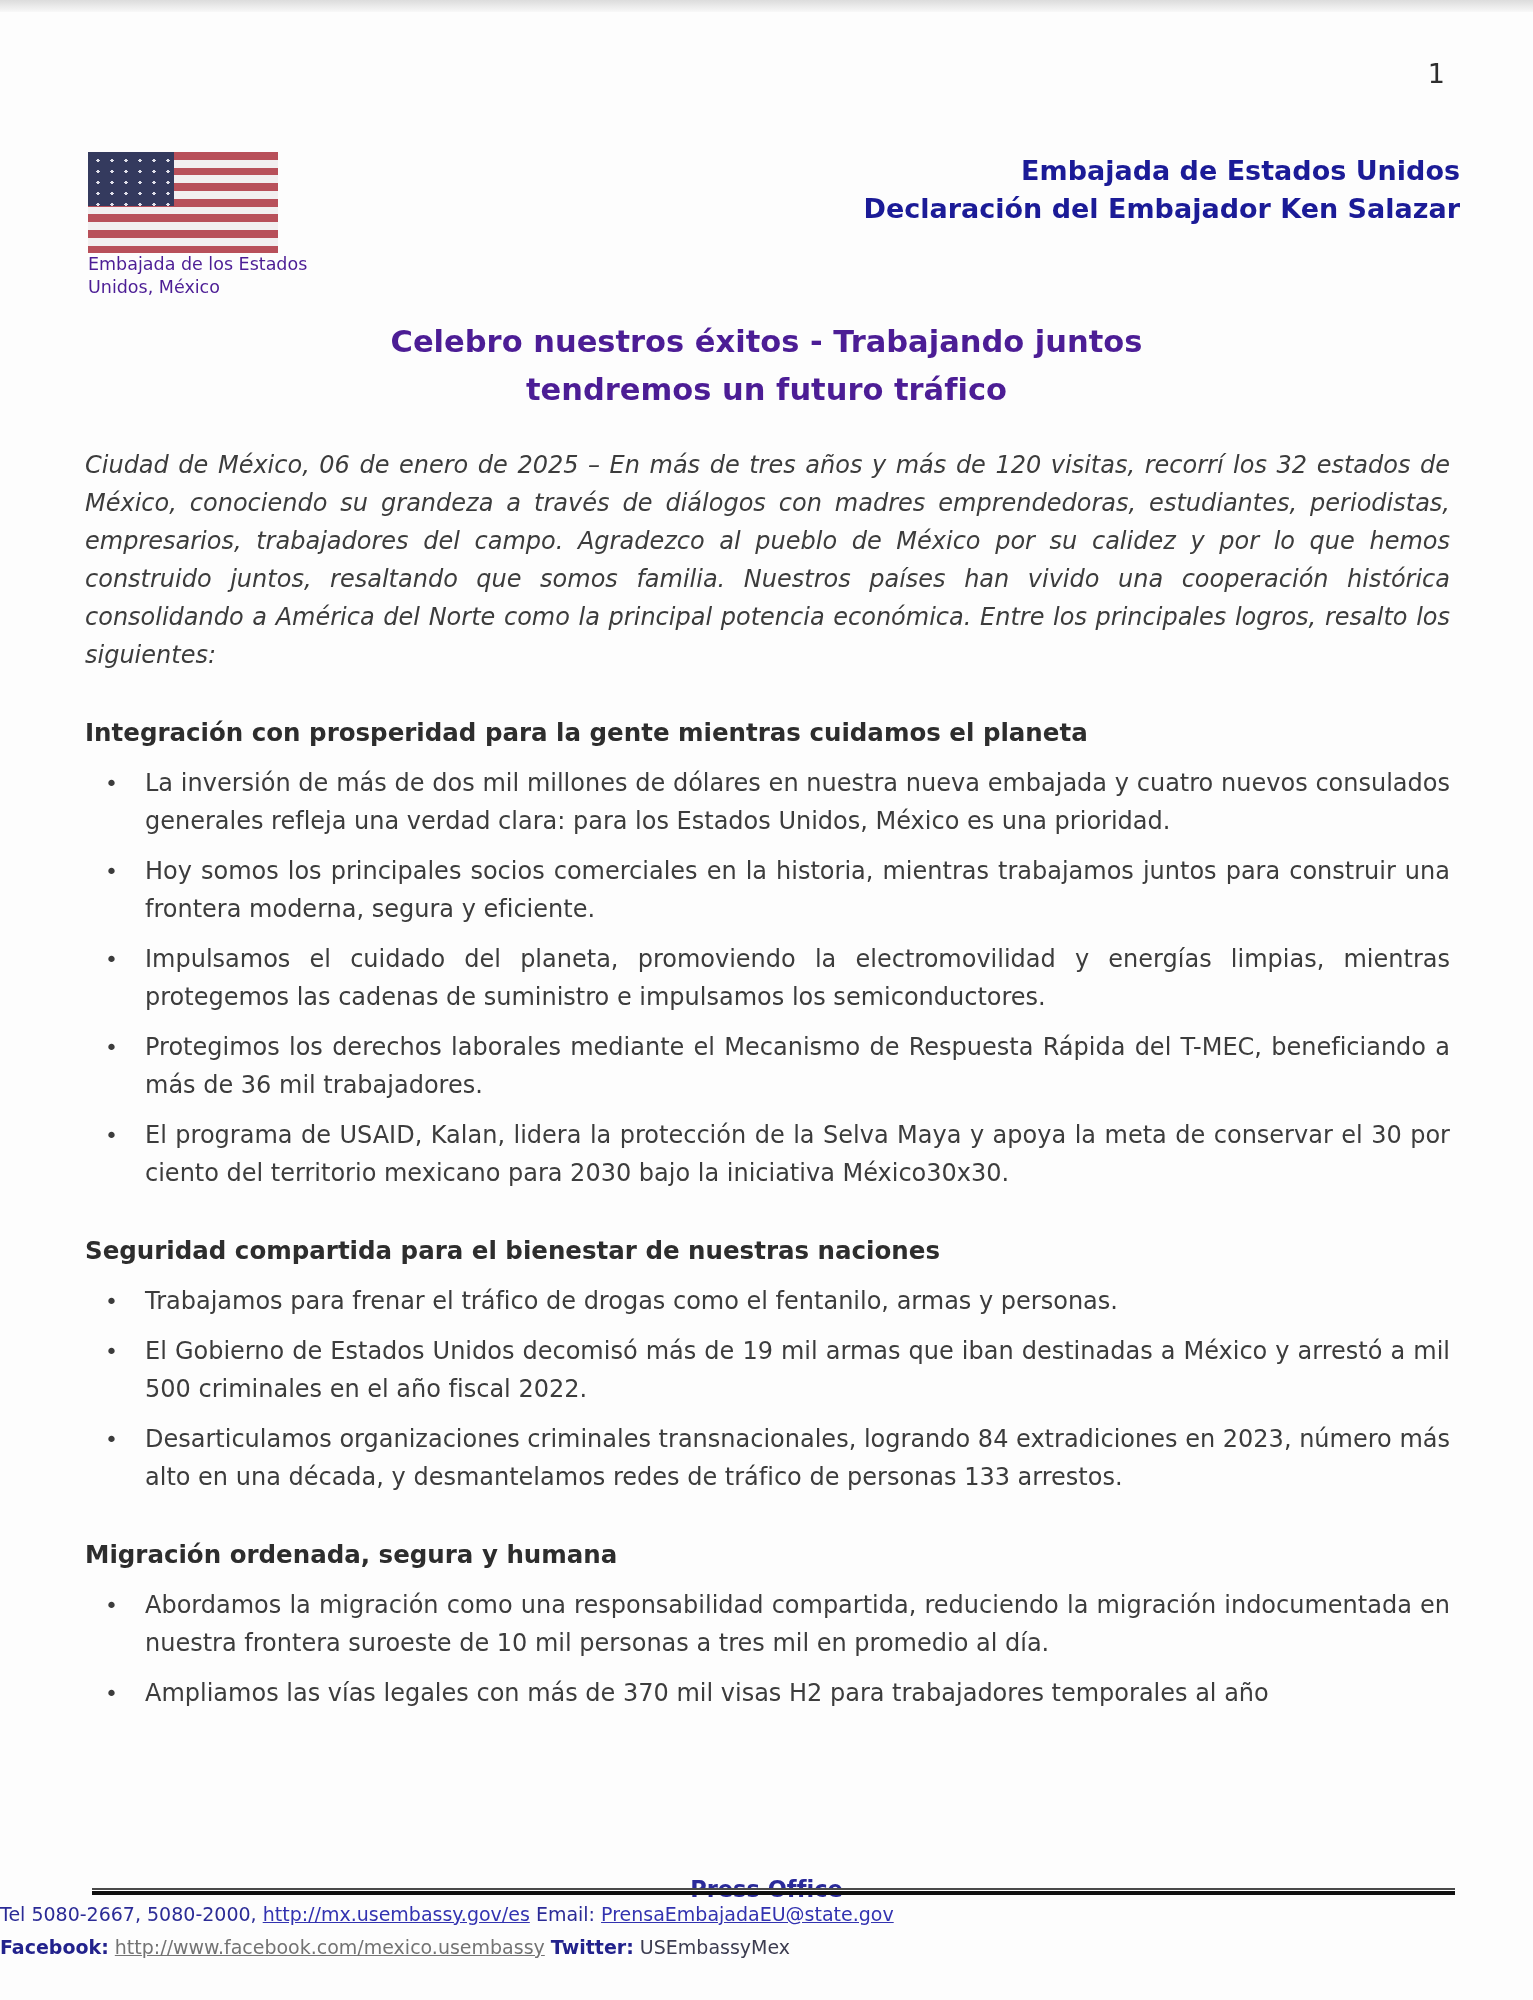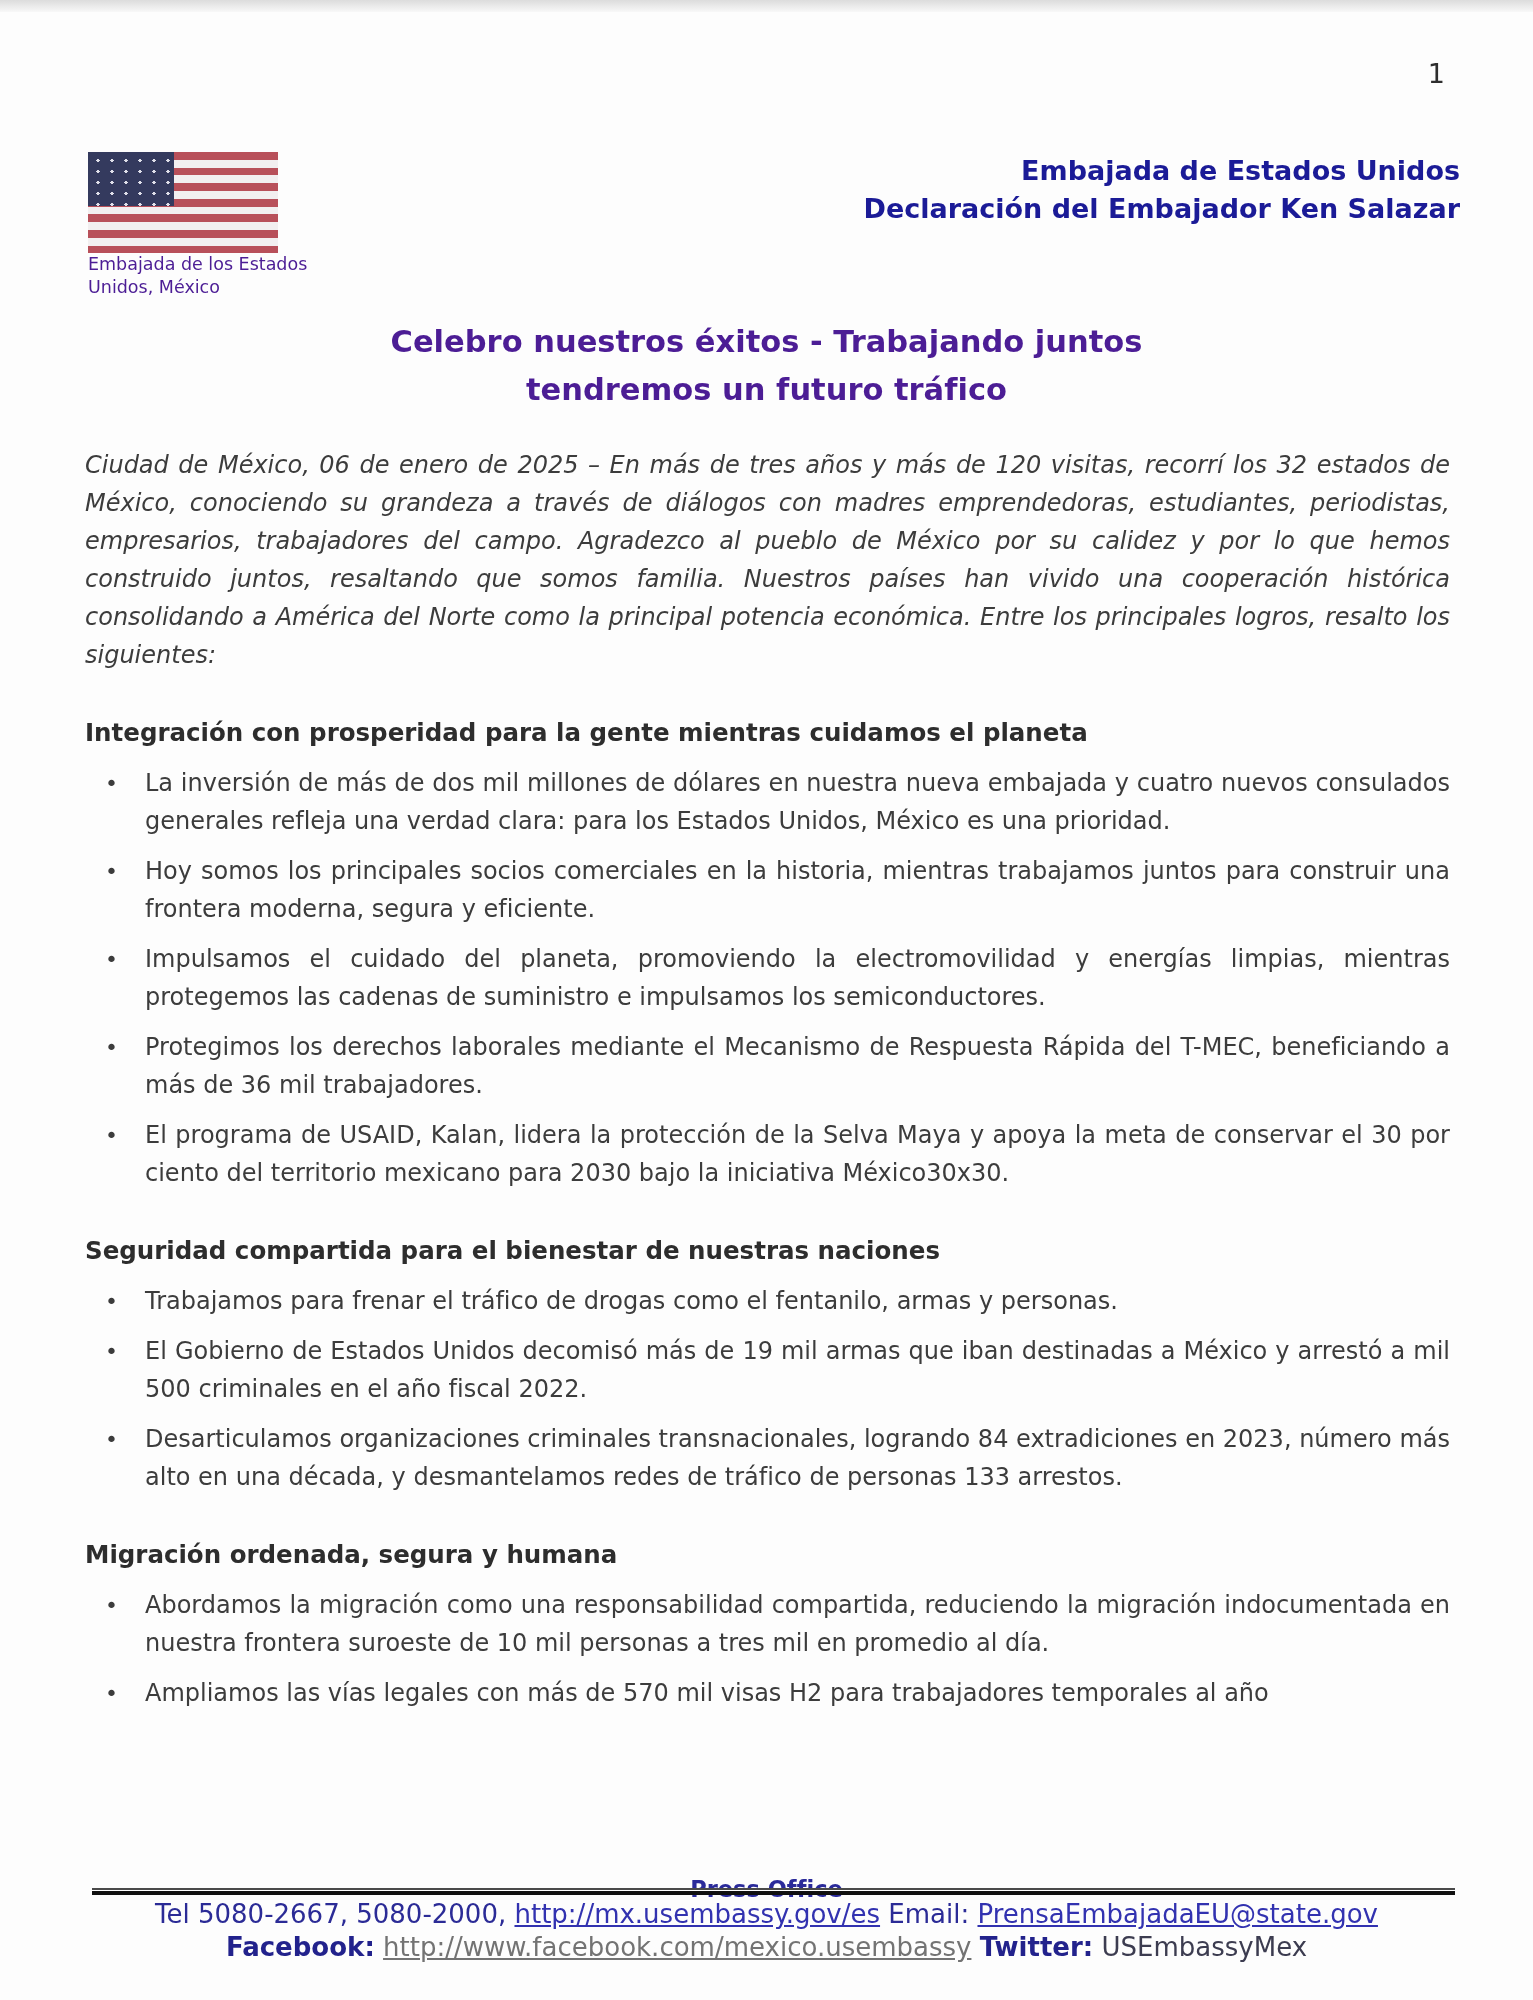--- a/index.html
+++ b/index.html
@@ -78,22 +78,21 @@
     position:absolute;top:1857px;left:0;right:0;
     text-align:center;
     font-size:22.5px;font-weight:bold;color:#2a2a9a;margin-top:19px;
   }
   .footer-rule{
     position:absolute;top:1888px;left:92px;right:78px;height:7px;
     background:linear-gradient(to bottom,#4a4a4a 0 2px,#ffffff 2px 3px,#101010 3px 7px);
   }
   .footer-lines{
     position:absolute;top:1898px;left:0;right:0;
-    text-align:center;
-    font-size:26px;line-height:33px;
+    font-size:19px;line-height:33px;
     color:#2b2b96;
   }
   .footer-lines a{cursor:pointer;}
   .link-dark{color:#3232b0;text-decoration:underline;}
   .link-light{color:#737373;text-decoration:underline;}
   .footer-bold{font-weight:bold;color:#22228c;}
   .twitter-handle{color:#3c3c50;}
 </style>
 </head>
 <body>
@@ -168,21 +167,21 @@
     </ul>
 
     <div class="section-heading">Migración ordenada, segura y humana</div>
     <ul class="bullets">
       <li>
         <span class="dot">•</span>
         <span>Abordamos la migración como una responsabilidad compartida, reduciendo la migración indocumentada en nuestra frontera suroeste de 10 mil personas a tres mil en promedio al día.</span>
       </li>
       <li>
         <span class="dot">•</span>
-        <span>Ampliamos las vías legales con más de 570 mil visas H2 para trabajadores temporales al año</span>
+        <span>Ampliamos las vías legales con más de 370 mil visas H2 para trabajadores temporales al año</span>
       </li>
     </ul>
   </div>
 
   <div class="press-office">Press Office</div>
   <div class="footer-rule"></div>
 
   <div class="footer-lines">
     <div>
       <span>Tel 5080-2667, 5080-2000,</span>

